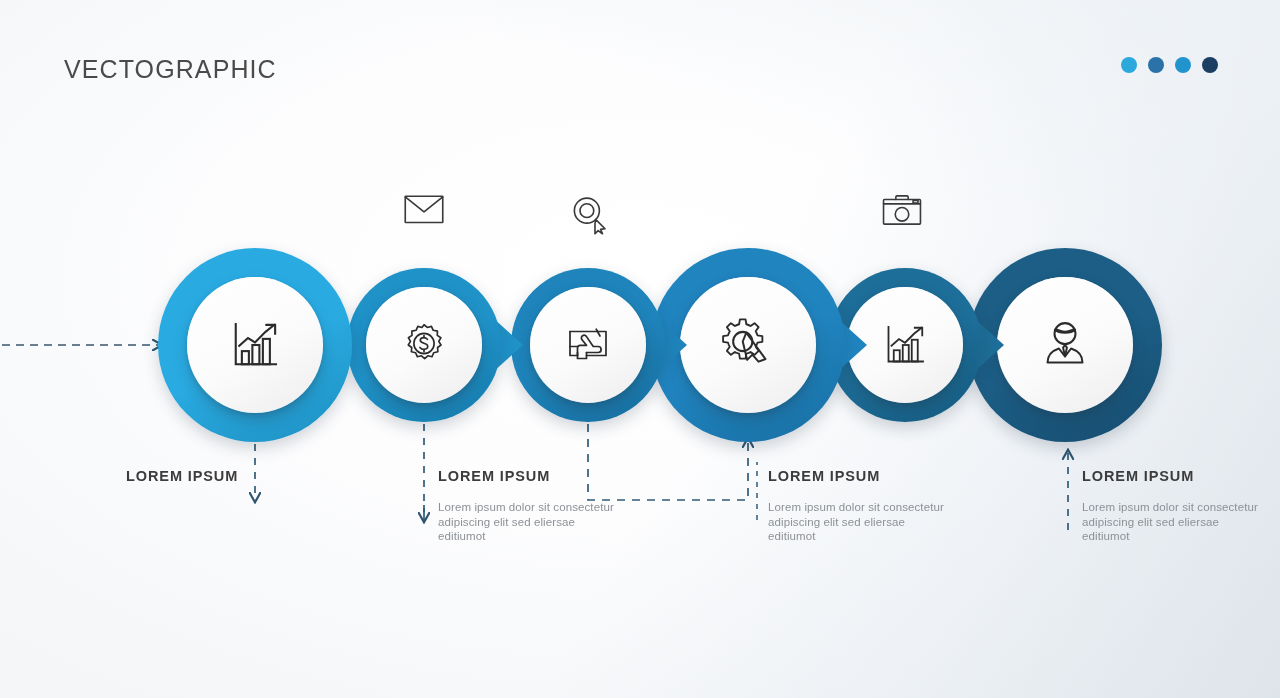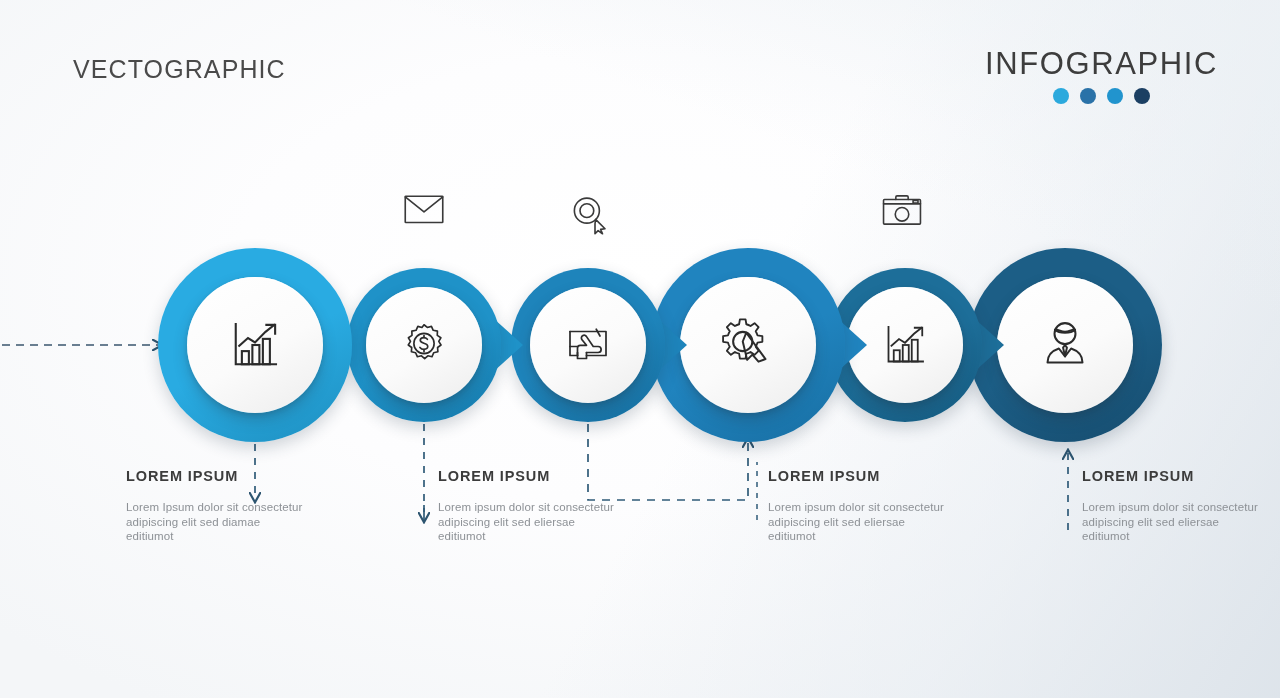--- a/index.html
+++ b/index.html
@@ -34,21 +34,21 @@
     background: linear-gradient(200deg,
       rgba(236,241,245,.7) 0%,
       rgba(255,255,255,0) 28%,
       rgba(255,255,255,0) 100%);
     pointer-events: none;
   }
 
   
   .vectographic {
     position: absolute;
-    left: 73px;
+    left: 64px;
     top: 55px;
     font-size: 25px;
     letter-spacing: 1.1px;
     color: #4a4a4a;
     font-weight: 400;
   }
 
   .infographic-wrap {
     position: absolute;
     right: 62px;
@@ -143,21 +143,20 @@
 </style>
 </head>
 <body>
 
 <div class="bg-sheen"></div>
 <div class="bg-sheen-2"></div>
 
 <div class="vectographic">VECTOGRAPHIC</div>
 
 <div class="infographic-wrap">
-  <div class="infographic-title">INFOGRAPHIC</div>
   <div class="dots" id="header-dots">
       <span class="dot" style="background: rgb(43, 169, 221);"></span>
       <span class="dot" style="background: rgb(42, 114, 168);"></span>
       <span class="dot" style="background: rgb(33, 148, 206);"></span>
       <span class="dot" style="background: rgb(27, 63, 99);"></span>
     </div>
 </div>
 
 <svg class="connectors" width="1280" height="698">
   <defs>
@@ -292,21 +291,20 @@
       <rect x="2" y="9" width="60" height="40" rx="1.5"></rect>
       <path d="M2 16 L62 16"></path>
       <circle cx="32" cy="33" r="11"></circle>
       <rect x="50" y="10.5" width="8" height="4.2"></rect>
     </svg></div>
   </div>
 
 <div class="stage" id="label-stage">
     <div class="label" style="left: 126px; top: 468px;">
       <div class="title">LOREM IPSUM</div>
-      <div class="body">Lorem Ipsum dolor sit consectetur adipiscing elit sed diamae editiumot</div>
     </div>
     <div class="label" style="left: 438px; top: 468px;">
       <div class="title">LOREM IPSUM</div>
       <div class="body">Lorem ipsum dolor sit consectetur adipiscing elit sed eliersae editiumot</div>
     </div>
     <div class="label" style="left: 768px; top: 468px;">
       <div class="title">LOREM IPSUM</div>
       <div class="body">Lorem ipsum dolor sit consectetur adipiscing elit sed eliersae editiumot</div>
     </div>
     <div class="label" style="left: 1082px; top: 468px;">

